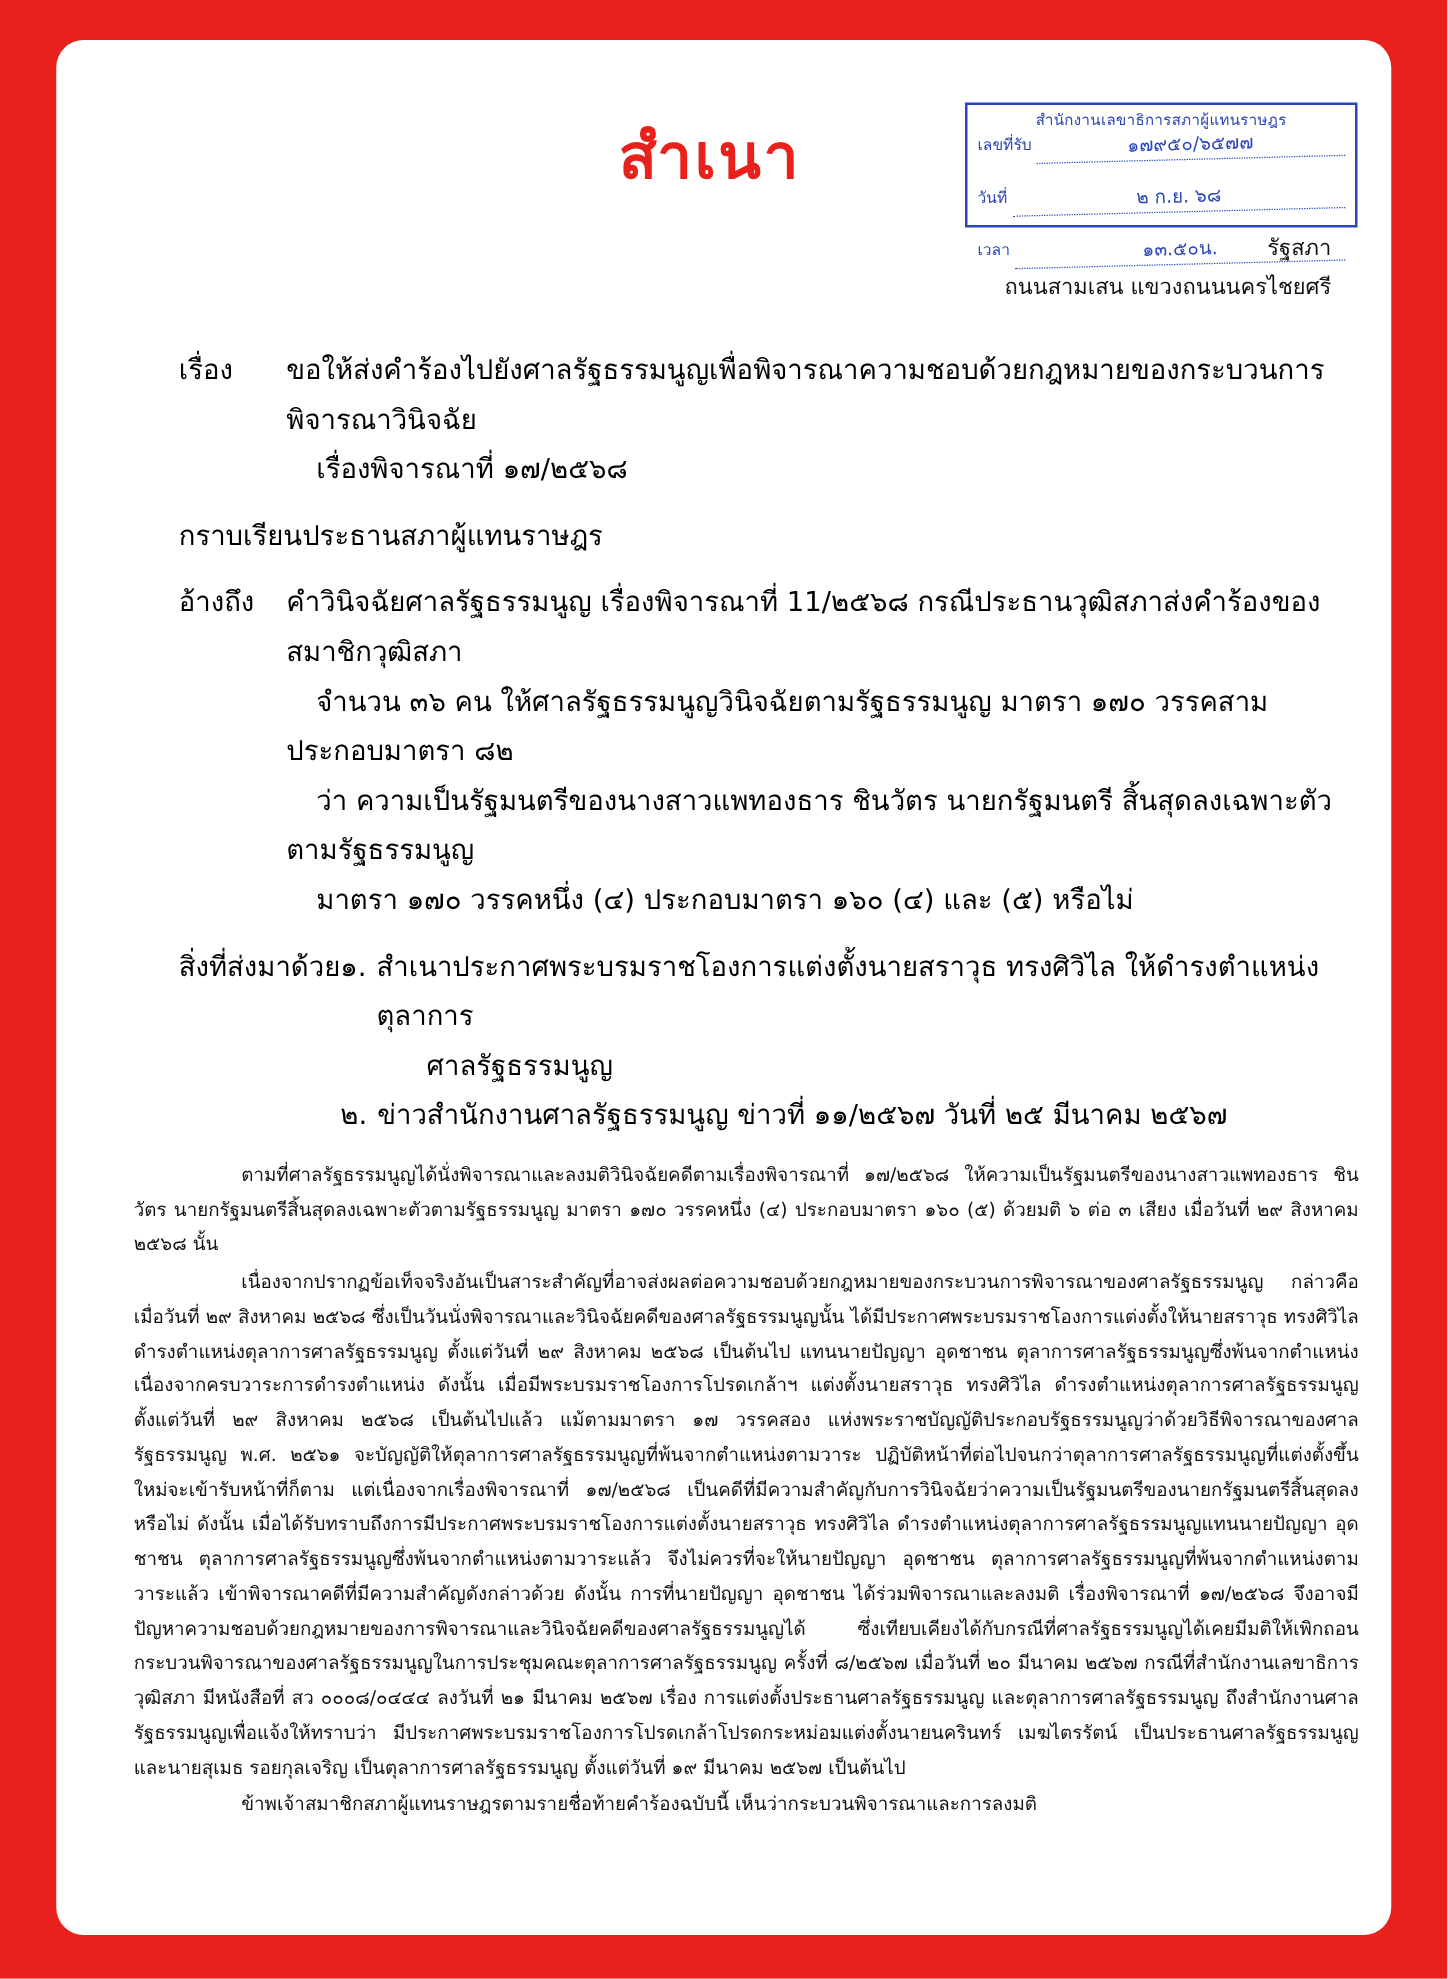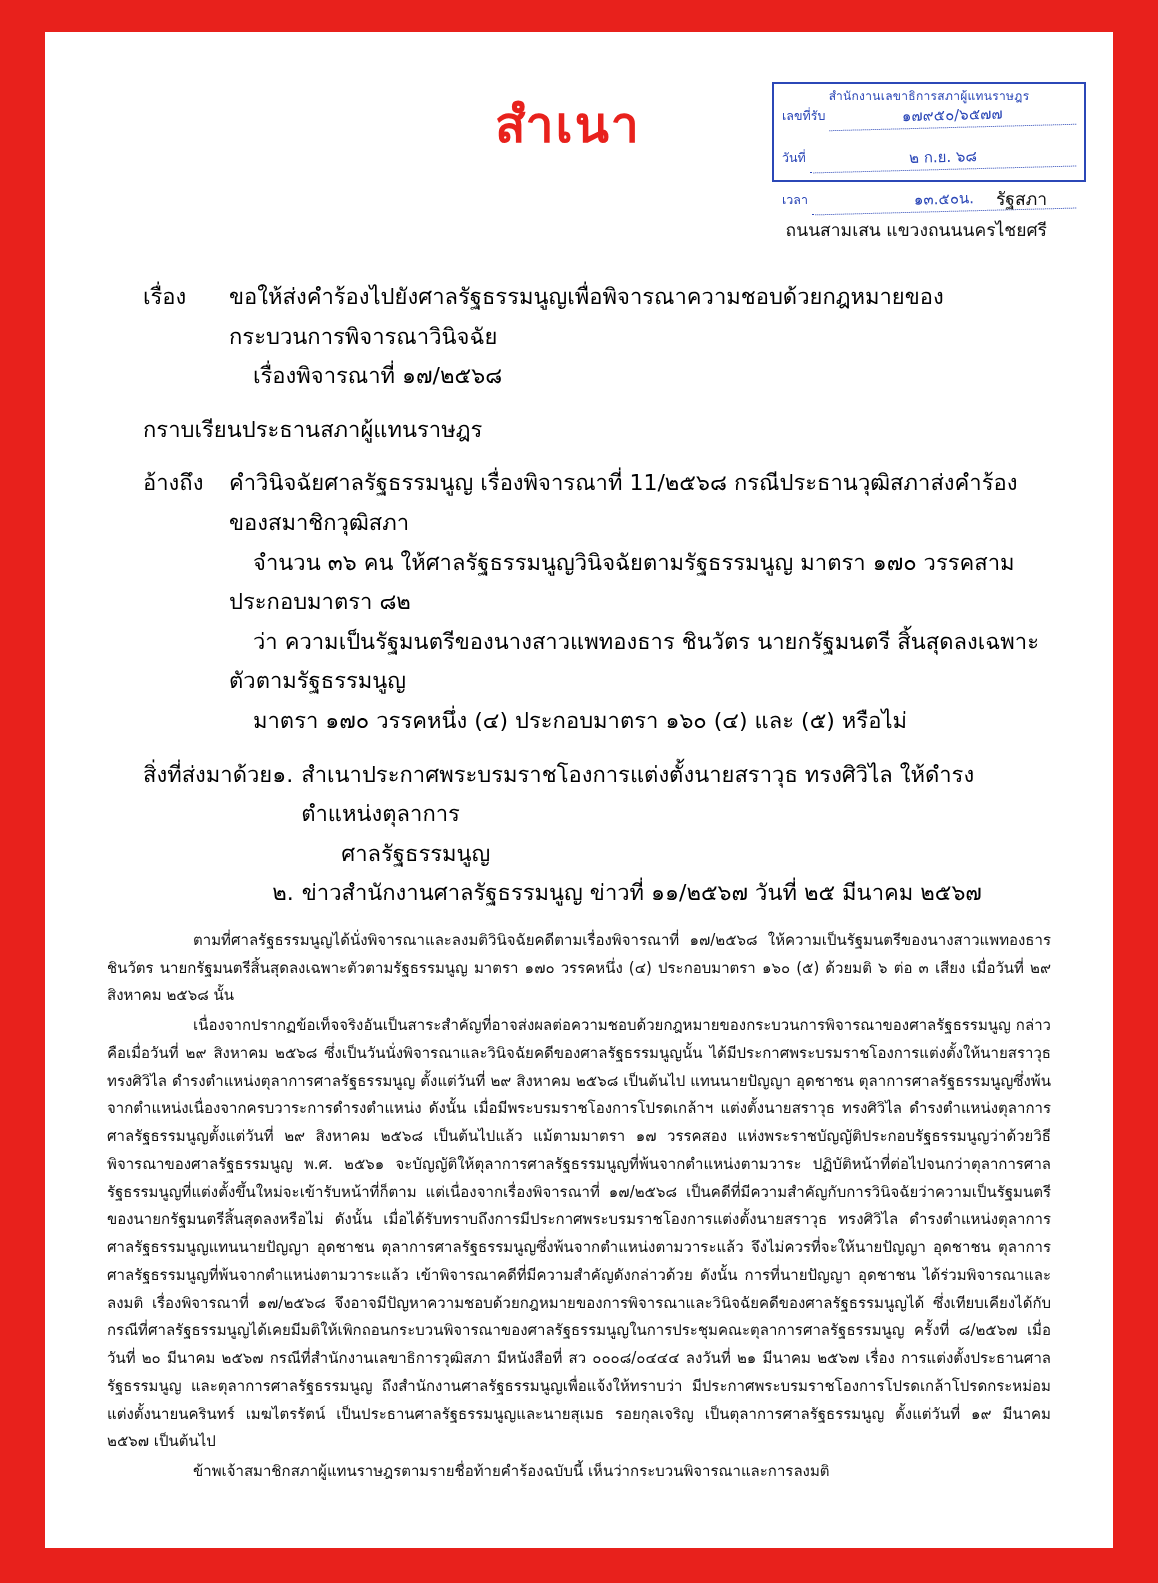--- a/index.html
+++ b/index.html
@@ -21,22 +21,23 @@
     box-sizing: border-box;
   }
   .paper {
     position: absolute;
     left: 45px;
     top: 32px;
     width: 1068px;
     height: 1516px;
     background: #ffffff;
     box-sizing: border-box;
-    padding: 40px 62px 0 62px;
+    padding: 40px 26px 0 62px;
     overflow: hidden;
+    border-radius: 22px;
   }
   
   .header-zone {
     position: relative;
     height: 205px;
   }
   .copy-stamp {
     position: absolute;
     left: 388px;
     top: 28px;
@@ -75,21 +76,21 @@
     flex: 1 1 auto;
     border-bottom: 1px dotted #2b47b7;
     font-family: "DejaVu Sans", sans-serif;
     font-size: 15px;
     text-align: center;
     transform: rotate(-1.5deg);
   }
   .recv-row2 { margin-top: 19px; }
   .addr-block {
     position: absolute;
-    right: 4px;
+    right: 22px;
     top: 112px;
     text-align: right;
     font-size: 17.5px;
     line-height: 1.75;
     color: #111;
   }
   .doc-date {
     text-align: center;
     font-size: 17.5px;
     margin: 4px 0 22px 0;

